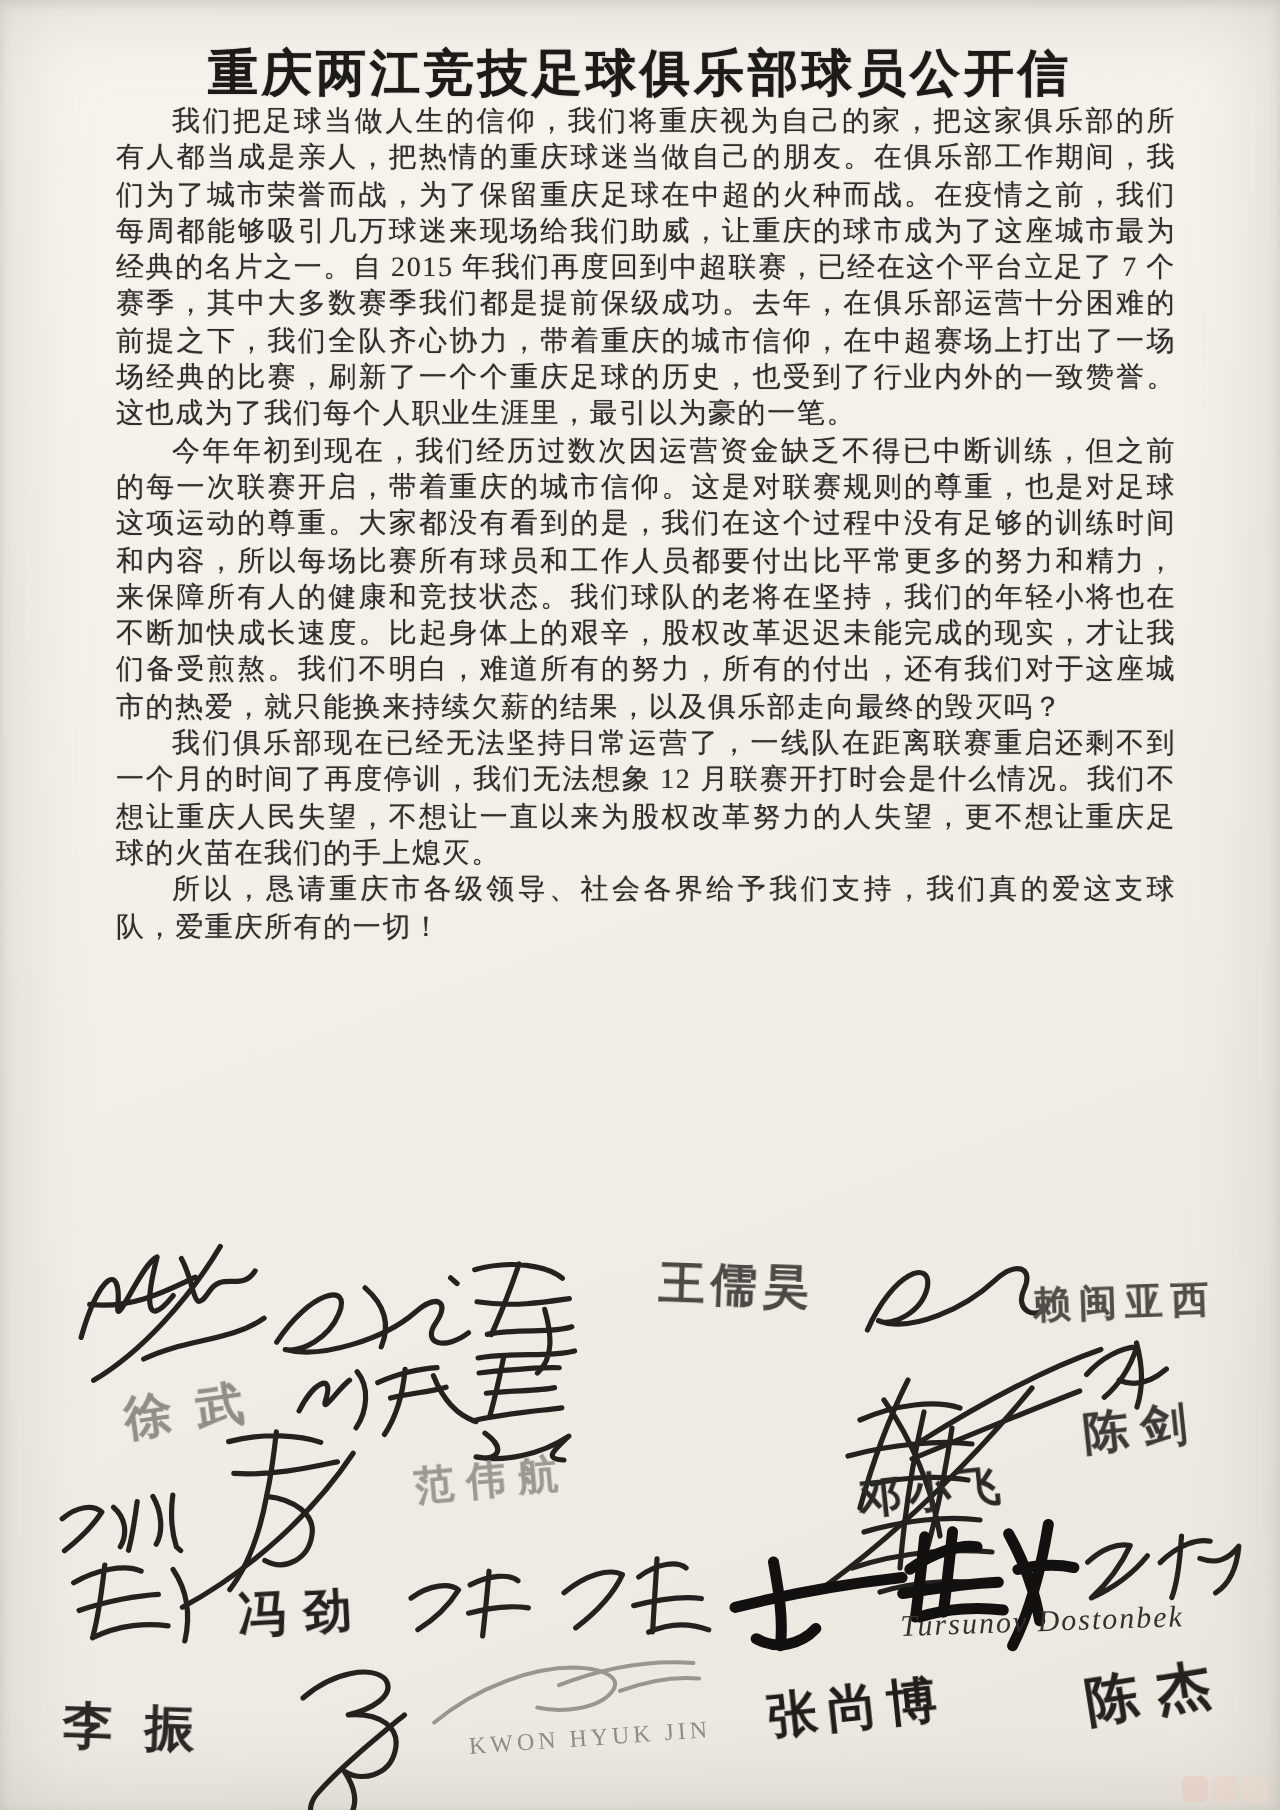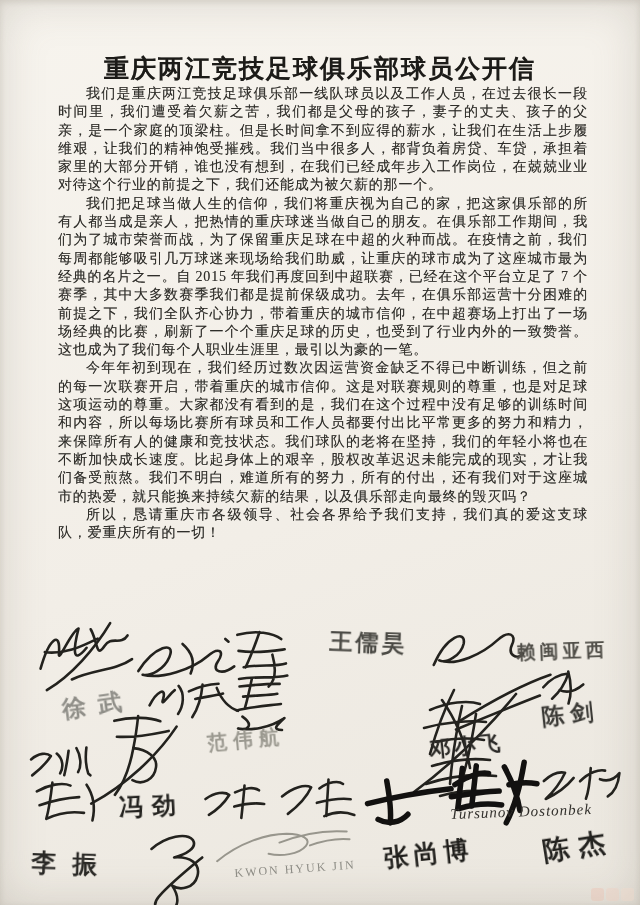--- a/index.html
+++ b/index.html
@@ -3,21 +3,21 @@
 <meta charset="utf-8">
 <style>
   html,body{margin:0;padding:0;background:#dedbd5;}
   .page{
     position:relative;width:640px;height:905px;overflow:hidden;
     background:linear-gradient(160deg,#f7f4ee 0%,#f2eee7 55%,#ebe7df 100%);
     box-shadow:inset 0 0 46px rgba(115,105,90,.22), inset 0 2px 6px rgba(115,105,90,.18);
     font-family:"Liberation Serif","DejaVu Serif",serif;
   }
   .title{
-    margin:0;padding-top:52px;text-align:center;
+    margin:0;padding-top:20px;text-align:center;
     font-size:25px;font-weight:700;letter-spacing:2px;color:#1c1b18;
     text-shadow:0 0 .6px rgba(28,27,24,.55);
   }
   .salutation{margin:27px 0 5px 58px;font-size:14px;color:#2d2c29;letter-spacing:.8px;}
   .bodytext{margin:0 52px 0 58px;}
   .bodytext p{
     margin:0;text-indent:2em;font-size:14px;line-height:18.3px;
     letter-spacing:.8px;text-align:justify;color:#2f2e2a;
     text-shadow:0 0 .5px rgba(45,43,39,.5);
   }
@@ -37,23 +37,23 @@
 </style>
 </head>
 <body>
 
 <div class="page">
 
   <h1 class="title">重庆两江竞技足球俱乐部球员公开信</h1>
 
 
   <div class="bodytext">
-    <p>我们是重庆两江竞技足球俱乐部一线队球员以及工作人员，在过去很长一段时间里，我们遭受着欠薪之苦，我们都是父母的孩子，妻子的丈夫、孩子的父亲，是一个家庭的顶梁柱。但是长时间拿不到应得的薪水，让我们在生活上步履维艰，让我们的精神饱受摧残。我们当中很多人，都背负着房贷、车贷，承担着家里的大部分开销，谁也没有想到，在我们已经成年步入工作岗位，在兢兢业业对待这个行业的前提之下，我们还能成为被欠薪的那一个。</p>
     <p>我们把足球当做人生的信仰，我们将重庆视为自己的家，把这家俱乐部的所有人都当成是亲人，把热情的重庆球迷当做自己的朋友。在俱乐部工作期间，我们为了城市荣誉而战，为了保留重庆足球在中超的火种而战。在疫情之前，我们每周都能够吸引几万球迷来现场给我们助威，让重庆的球市成为了这座城市最为经典的名片之一。自 2015 年我们再度回到中超联赛，已经在这个平台立足了 7 个赛季，其中大多数赛季我们都是提前保级成功。去年，在俱乐部运营十分困难的前提之下，我们全队齐心协力，带着重庆的城市信仰，在中超赛场上打出了一场场经典的比赛，刷新了一个个重庆足球的历史，也受到了行业内外的一致赞誉。这也成为了我们每个人职业生涯里，最引以为豪的一笔。</p>
     <p>今年年初到现在，我们经历过数次因运营资金缺乏不得已中断训练，但之前的每一次联赛开启，带着重庆的城市信仰。这是对联赛规则的尊重，也是对足球这项运动的尊重。大家都没有看到的是，我们在这个过程中没有足够的训练时间和内容，所以每场比赛所有球员和工作人员都要付出比平常更多的努力和精力，来保障所有人的健康和竞技状态。我们球队的老将在坚持，我们的年轻小将也在不断加快成长速度。比起身体上的艰辛，股权改革迟迟未能完成的现实，才让我们备受煎熬。我们不明白，难道所有的努力，所有的付出，还有我们对于这座城市的热爱，就只能换来持续欠薪的结果，以及俱乐部走向最终的毁灭吗？</p>
+    <p>我们俱乐部现在已经无法坚持日常运营了，一线队在距离联赛重启还剩不到一个月的时间了再度停训，我们无法想象 12 月联赛开打时会是什么情况。我们不想让重庆人民失望，不想让一直以来为股权改革努力的人失望，更不想让重庆足球的火苗在我们的手上熄灭。</p>
     <p>所以，恳请重庆市各级领导、社会各界给予我们支持，我们真的爱这支球队，爱重庆所有的一切！</p>
   </div>
 
   <div class="sigs">
 
     <div class="sig" style="left:26px;top:10px;transform:rotate(-6deg)" title="illegible">
       <svg width="108" height="70" viewBox="0 0 108 70">
         <path d="M10 44 C22 14 34 8 30 30 C27 43 44 10 52 8 C46 24 40 46 58 28"></path>
         <path d="M16 28 C38 33 58 24 70 20 M64 10 C70 24 66 40 76 28 C84 18 92 30 100 20"></path>
         <path d="M84 6 C66 30 40 54 14 66 M40 58 C62 50 84 54 102 44"></path>

